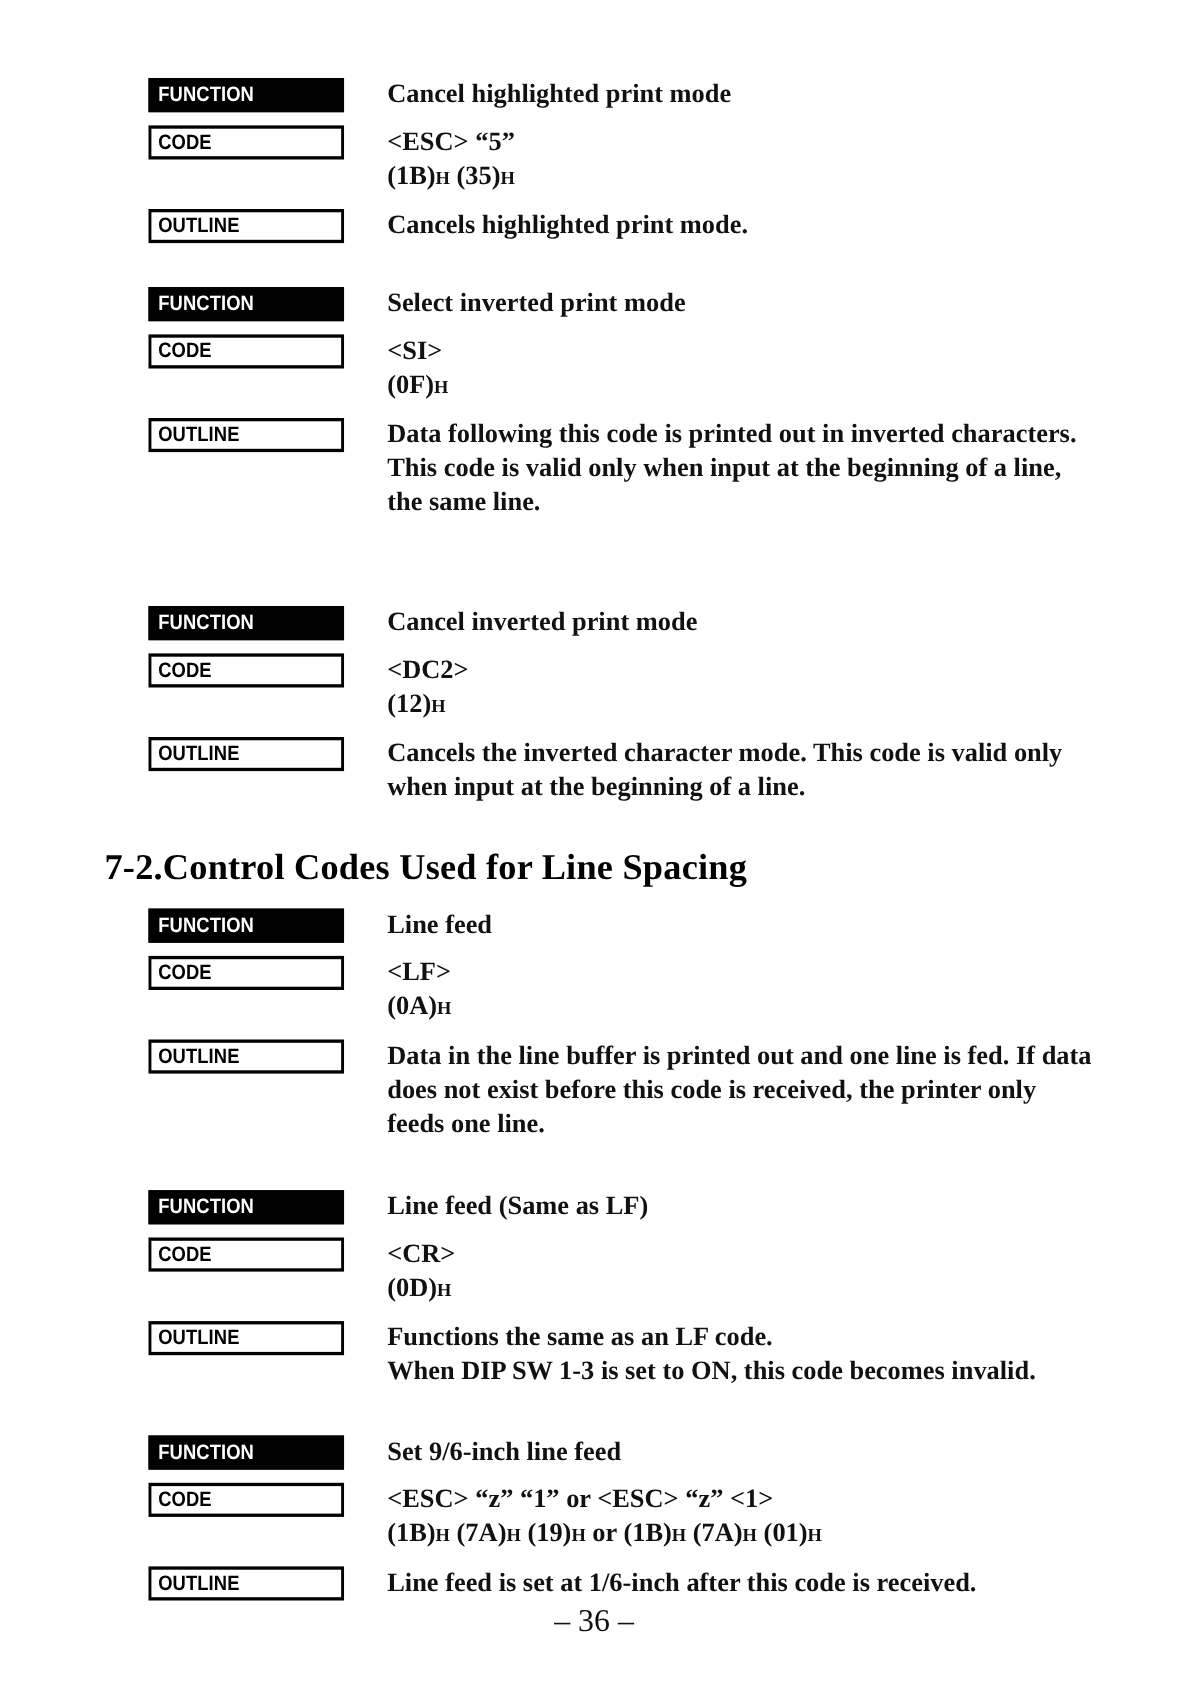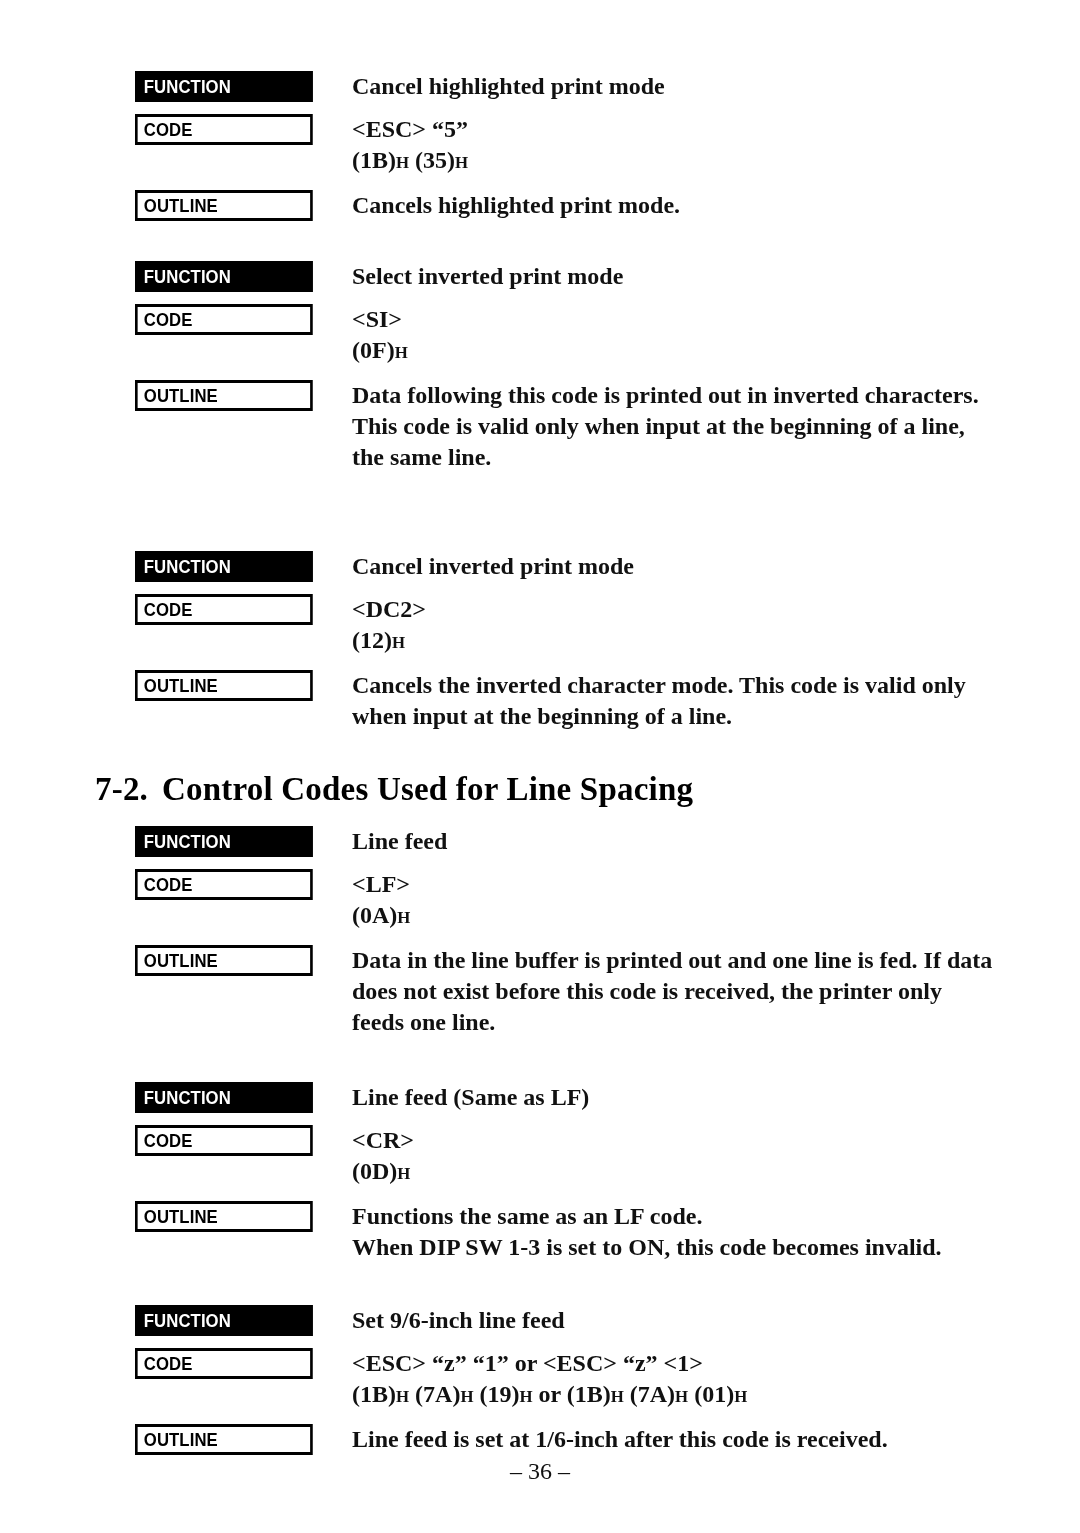--- a/index.html
+++ b/index.html
@@ -89,29 +89,29 @@
     position: absolute;
     left: 95px;
     width: 930px;
     font-family: "Liberation Serif", "DejaVu Serif", serif;
     font-weight: bold;
     font-size: 33px;
     line-height: 38px;
     letter-spacing: 0.2px;
     color: #000;
   }
-  .heading .num { margin-right: 14px; }
+  .heading .num { }
 
   
   .pagenum {
     position: absolute;
     left: 0;
     width: 1080px;
     text-align: center;
-    font-size: 24px;
+    font-size: 29px;
     color: #111;
   }
 </style>
 </head>
 <body>
 
 <div class="page">
 
   <div class="block" style="top:71px;">
     <div class="row">

